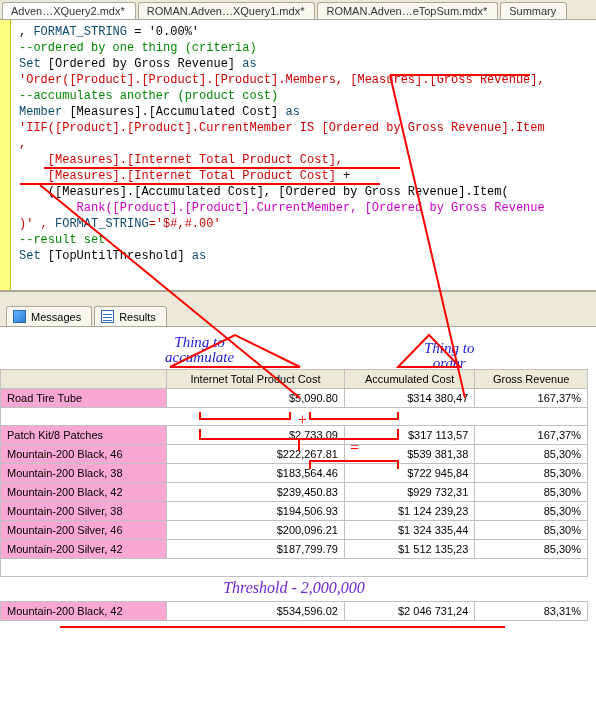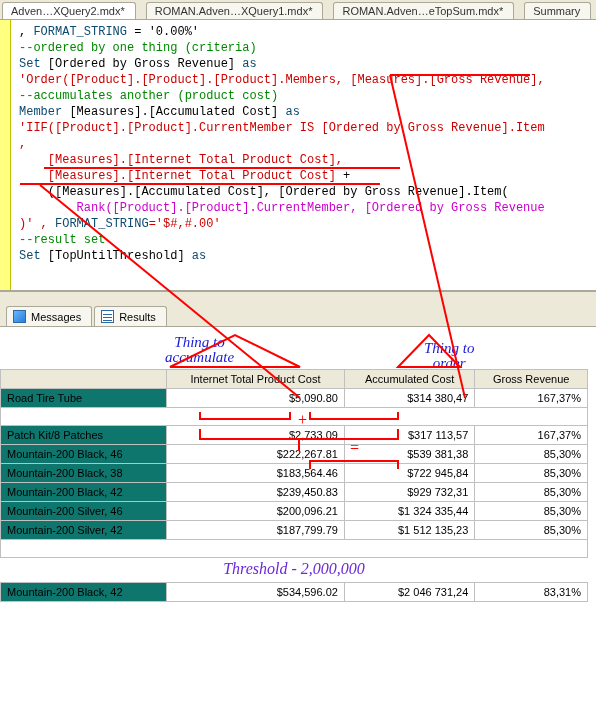--- a/index.html
+++ b/index.html
@@ -21,21 +21,21 @@
     font-size: 11px;
     padding-left: 2px;
     box-sizing: border-box;
   }
   .tab {
     background: #f7f7ef;
     border: 1px solid #aca899;
     border-bottom: none;
     border-radius: 3px 3px 0 0;
     padding: 2px 10px 2px 8px;
-    margin-right: 10px;
+    margin-right: 2px;
     color: #333;
     white-space: nowrap;
     cursor: default;
   }
   .tab.active {
     background: #fff;
     font-weight: normal;
   }
   .code-area {
     display: flex;
@@ -127,21 +127,21 @@
     height: 18px;
     box-sizing: border-box;
     background: #fff;
   }
   table.grid th {
     background: #ece9d8;
     font-weight: normal;
     text-align: center;
   }
   table.grid td.rowh {
-    background: #0f766e;
+    background: #f9a8d4;
     text-align: left;
     white-space: nowrap;
     overflow: hidden;
   }
   table.grid td.num {
     text-align: right;
     white-space: nowrap;
   }
   .col-rh  { width: 140px; }
   .col-itp { width: 150px; }
@@ -262,20 +262,26 @@
       <td class="num">$722 945,84</td>
       <td class="num">85,30%</td>
     </tr>
     <tr>
       <td class="rowh">Mountain-200 Black, 42</td>
       <td class="num">$239,450.83</td>
       <td class="num">$929 732,31</td>
       <td class="num">85,30%</td>
     </tr>
     <tr>
+      <td class="rowh">Mountain-200 Silver, 38</td>
+      <td class="num">$194,506.93</td>
+      <td class="num">$1 124 239,23</td>
+      <td class="num">85,30%</td>
+    </tr>
+    <tr>
       <td class="rowh">Mountain-200 Silver, 46</td>
       <td class="num">$200,096.21</td>
       <td class="num">$1 324 335,44</td>
       <td class="num">85,30%</td>
     </tr>
     <tr>
       <td class="rowh">Mountain-200 Silver, 42</td>
       <td class="num">$187,799.79</td>
       <td class="num">$1 512 135,23</td>
       <td class="num">85,30%</td>

